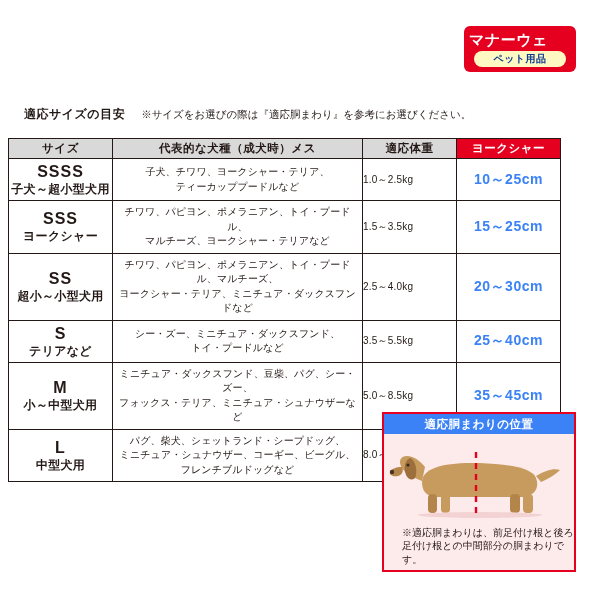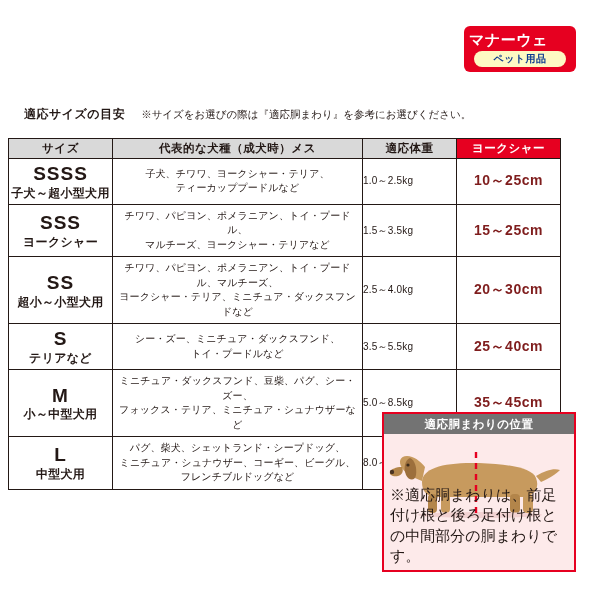--- a/index.html
+++ b/index.html
@@ -115,21 +115,21 @@
   .col-breeds { width: 250px; }
   .col-weight { width: 94px; }
   .col-waist  { width: 104px; }
 
   td.cell-size {
     text-align: center;
     line-height: 1.25;
     padding: 3px 2px;
   }
   .size-label {
-    font-size: 19px;
+    font-size: 16px;
     font-weight: bold;
     letter-spacing: 1px;
     display: block;
   }
   .size-desc {
     font-size: 12px;
     font-weight: bold;
     letter-spacing: 0.3px;
     display: block;
   }
@@ -143,21 +143,21 @@
   td.cell-weight {
     font-size: 10px;
     font-weight: normal;
     text-align: left;
     letter-spacing: 0.2px;
   }
   td.cell-waist {
     font-size: 14px;
     font-weight: bold;
     text-align: center;
-    color: #7f1d1d;
+    color: #3b82f6;
     letter-spacing: 0.5px;
   }
 
   
   .footnote {
     position: absolute;
     top: 381px;
     left: 24px;
     width: 552px;
     font-size: 11.5px;
@@ -175,42 +175,42 @@
     border: 2px solid #e60020;
     background: #fdeaea;
     box-sizing: border-box;
   }
   .panel-title {
     position: absolute;
     top: 0;
     left: 0;
     width: 100%;
     height: 20px;
-    background: #737373;
+    background: #3b82f6;
     color: #ffffff;
     font-size: 11.5px;
     font-weight: bold;
     text-align: center;
     line-height: 20px;
     letter-spacing: 0.5px;
     box-sizing: border-box;
   }
   .dog-area {
     position: absolute;
     top: 20px;
     left: 0;
     width: 190px;
     height: 90px;
   }
   .dog-note {
     position: absolute;
     bottom: 4px;
-    left: 6px;
+    left: 18px;
     width: 178px;
-    font-size: 15px;
+    font-size: 10px;
     line-height: 1.35;
     color: #231815;
   }
 </style>
 </head>
 <body>
 
 <div class="page">
 
   <div class="logo-wrap">

